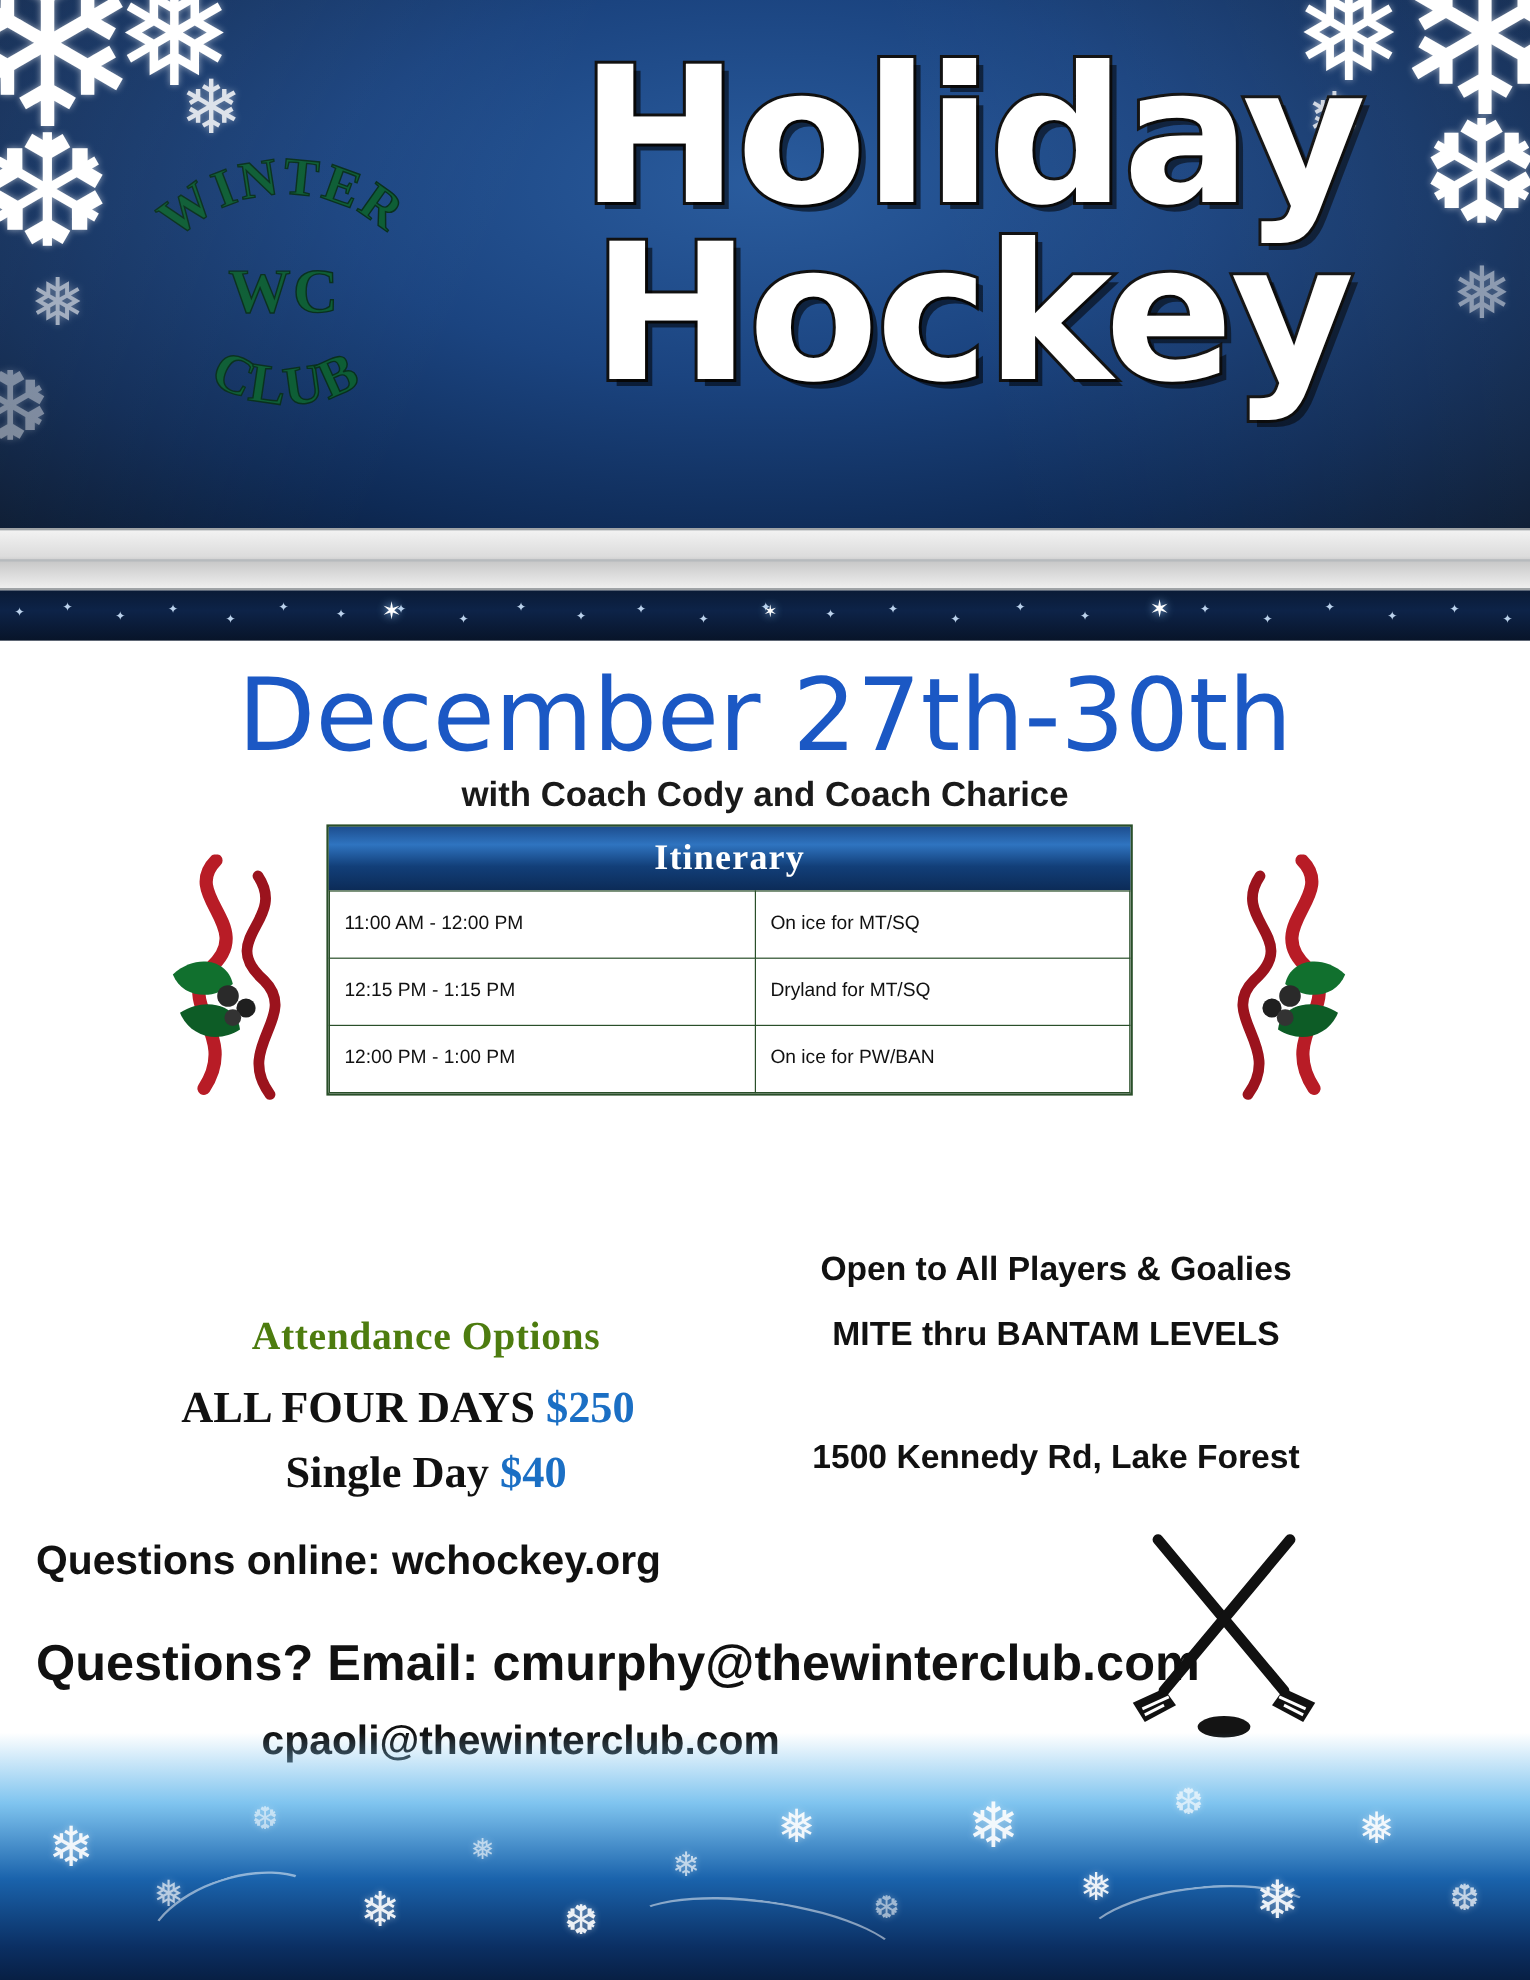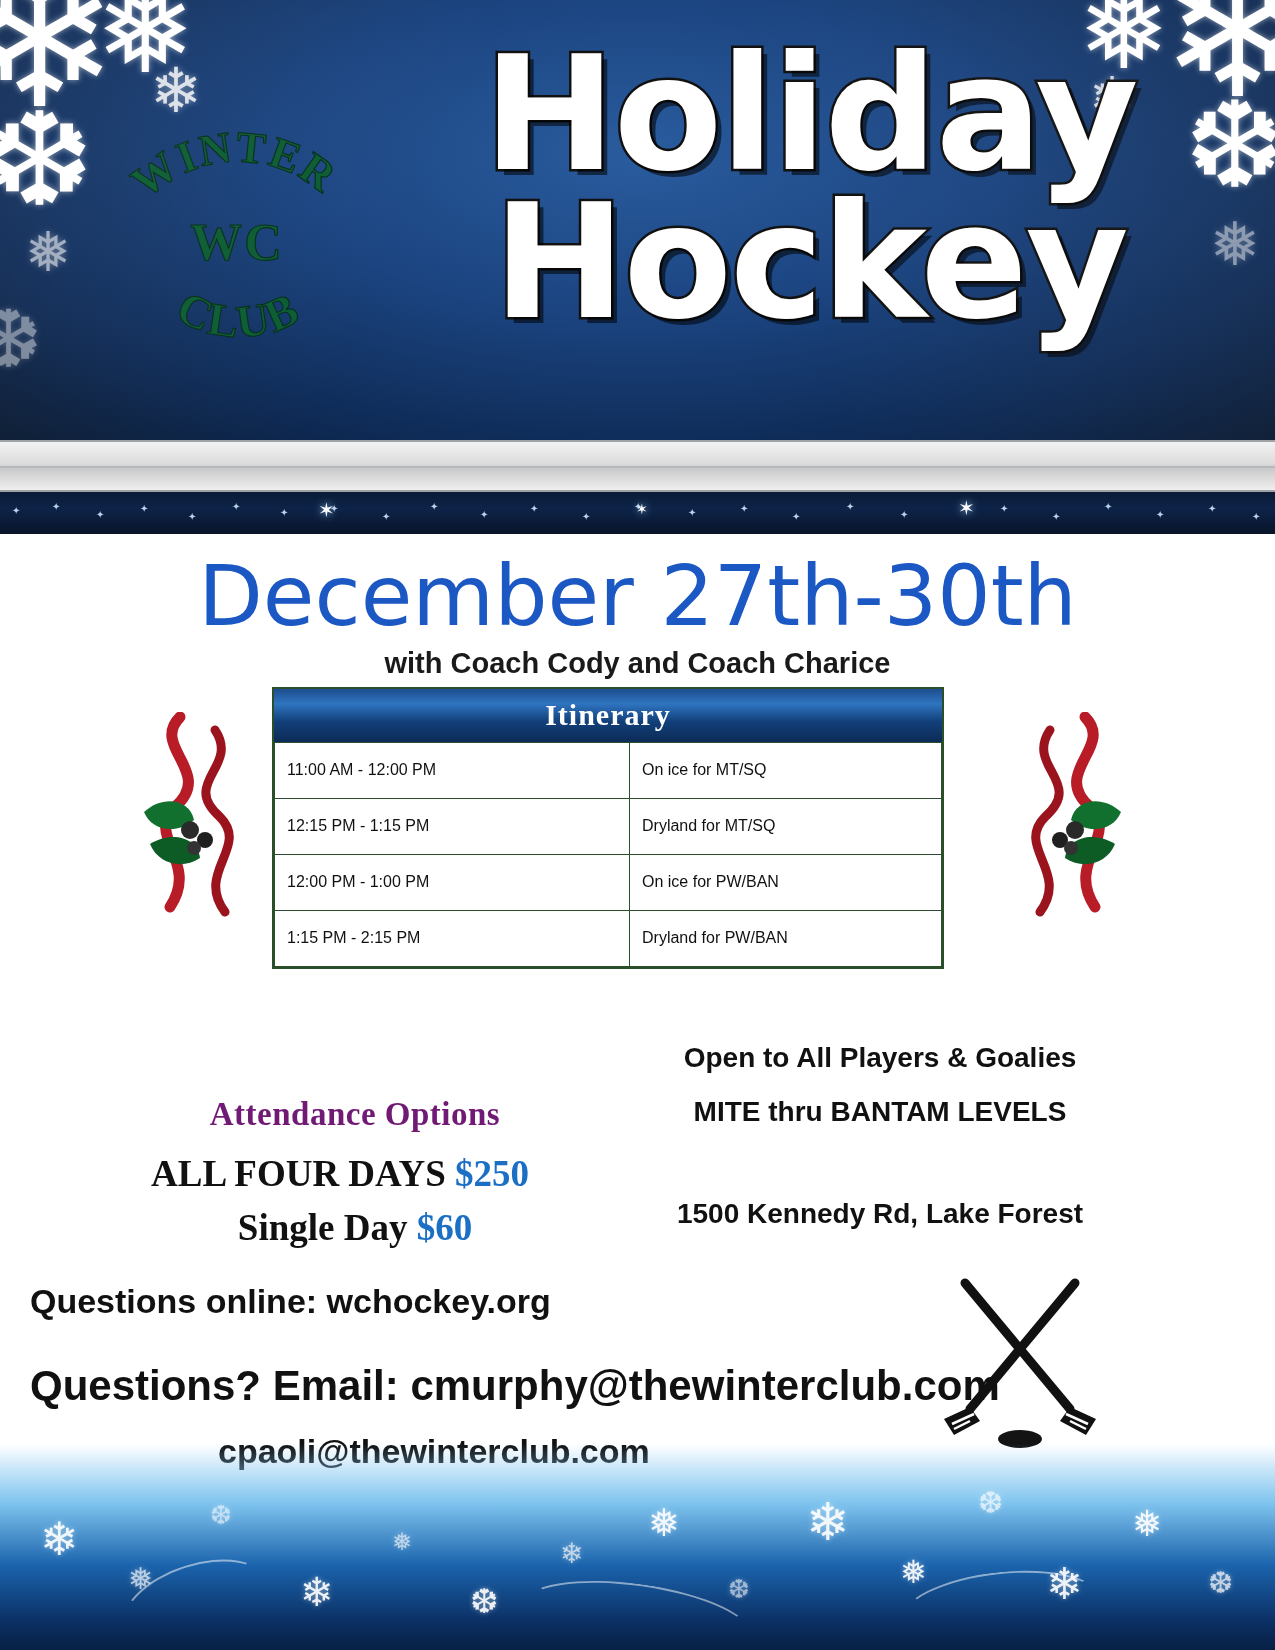--- a/index.html
+++ b/index.html
@@ -202,21 +202,21 @@
   .holly.left  { left: 120px;  top: 178px; }
   .holly.right { left: 995px;  top: 178px; }
 
   
   .attend-title {
     position: absolute;
     left: 120px;
     top: 562px;
     width: 470px;
     text-align: center;
-    color: #701a75;
+    color: #4d7c0f;
     font-family: "Liberation Serif", serif;
     font-weight: bold;
     font-size: 33px;
     letter-spacing: 0.5px;
   }
 
   .attend-row {
     position: absolute;
     width: 470px;
     text-align: center;
@@ -428,36 +428,32 @@
           <td>On ice for MT/SQ</td>
         </tr>
         <tr>
           <td class="c1">12:15 PM - 1:15 PM</td>
           <td>Dryland for MT/SQ</td>
         </tr>
         <tr>
           <td class="c1">12:00 PM - 1:00 PM</td>
           <td>On ice for PW/BAN</td>
         </tr>
-        <tr>
-          <td class="c1">1:15 PM - 2:15 PM</td>
-          <td>Dryland for PW/BAN</td>
-        </tr>
       </tbody>
     </table>
   </div>
 
   <div class="attend-title">Attendance Options</div>
   <div class="attend-row r1">
     <span>ALL FOUR DAYS</span>
     <span class="price">$250</span>
   </div>
   <div class="attend-row r2">
     <span>Single Day</span>
-    <span class="price">$60</span>
+    <span class="price">$40</span>
   </div>
 
   <div class="info l1">Open to All Players &amp; Goalies</div>
   <div class="info l2">MITE thru BANTAM LEVELS</div>
   <div class="info l4">1500 Kennedy Rd, Lake Forest</div>
 
   <div class="reg">Questions online: wchockey.org</div>
   <div class="ques">Questions? Email: cmurphy@thewinterclub.com</div>
   <div class="email2">cpaoli@thewinterclub.com</div>
 

